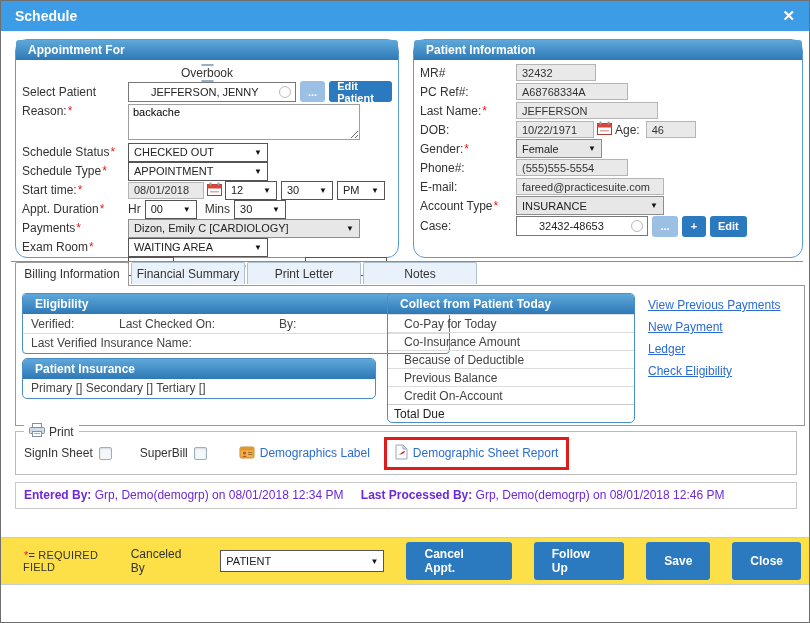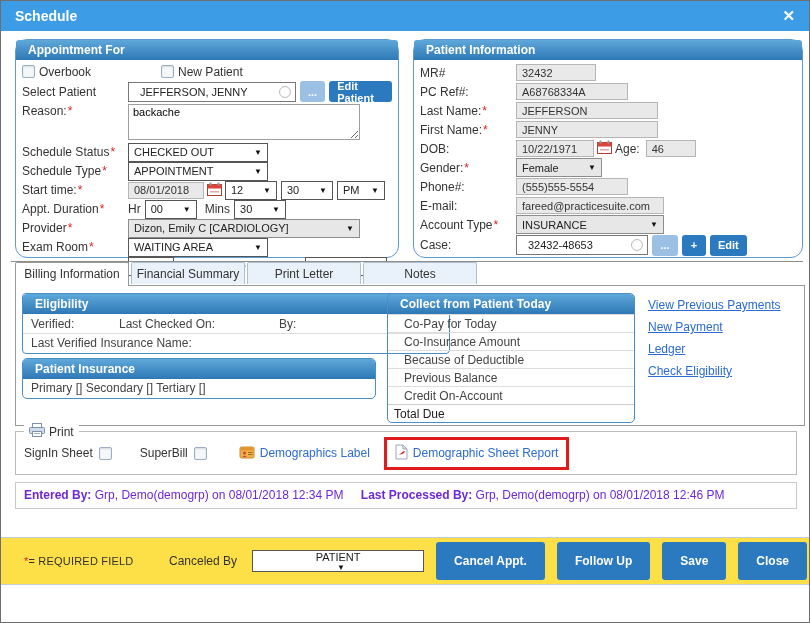--- a/index.html
+++ b/index.html
@@ -14,33 +14,33 @@
 
   
   .panel { position:absolute; border:1px solid #5b9bd5; border-radius:12px; background:#fff; }
   .panel-header { height:20px; line-height:20px; padding-left:12px; color:#fff; font-weight:bold; font-size:12px;
                   background:linear-gradient(#5fa8da,#2e78b6); border-radius:3px 3px 0 0; }
   .app-box { left:14px; top:38px; width:384px; height:219px; }
   .pat-box { left:412px; top:38px; width:390px; height:219px; }
   .panel-body { padding:3px 6px 2px 6px; display:flex; flex-direction:column; }
 
   .row { display:flex; align-items:center; height:18px; margin-top:1px; }
-  .row.cbrow { height:15px; }
+  .row.cbrow { height:15px;flex-direction:column; }
   .row.selpat { height:23px; }
   .row.reason { height:38px; align-items:flex-start; }
   .prow { display:flex; align-items:center; height:19px; }
 
   .lbl { width:106px; flex:none; font-size:12px; color:#333; }
   .plbl { width:96px; flex:none; font-size:12px; color:#333; }
   .req { color:#e02020; margin-left:1px; }
 
   .gin { background:#e9e9e9; border:1px solid #b5b5b5; height:17px; font-size:11px; color:#333;
          font-family:"Liberation Sans",sans-serif; padding:0 5px; }
   .win { background:#fff; border:1px solid #777; height:20px; font-size:11px; color:#222;
-         font-family:"Liberation Sans",sans-serif; padding:0 11px; }
+         font-family:"Liberation Sans",sans-serif; padding:0 22px; }
   .inputwrap { position:relative; display:inline-flex; align-items:center; }
   .inputwrap .circle { position:absolute; right:5px; width:12px; height:12px; border:1px solid #bbb;
                        border-radius:50%; background:#fcfcfc; }
 
   .sel { display:inline-flex; align-items:center; justify-content:space-between; background:#fff;
          border:1px solid #555; height:19px; padding:0 5px; font-size:11px; color:#222; cursor:default; }
   .sel .arrow { font-size:8px; color:#111; margin-left:6px; }
   .sel.gray { background:#e7e7e7; border-color:#8d8d8d; }
 
   .btn { display:inline-flex; align-items:center; justify-content:center; background:#2b79bf; color:#fff;
@@ -85,23 +85,23 @@
 
   .audit { position:absolute; left:14px; top:481px; width:782px; height:27px; border:1px solid #c9c9c9;
            line-height:25px; padding-left:8px; font-size:12px; color:#6d28d9; }
   .audit b { font-weight:bold; }
   .audit .aval { margin-right:14px; }
 
   
   .footer { position:absolute; left:0; top:536px; width:810px; height:48px; background:#fde047;
             border-top:1px solid #c2cdd9; border-bottom:1px solid #c2cdd9; display:flex; align-items:center; }
   .reqnote { margin-left:22px; font-size:11px; color:#333; letter-spacing:.2px; }
-  .footer-right { margin-left:auto; margin-right:4px; display:flex; align-items:center; gap:12px; }
+  .footer-right { margin-left:auto; margin-right:10px; display:flex; align-items:center; gap:22px; }
   .canceled-lbl { font-size:12px; color:#333; margin-right:3px; }
-  .fsel { width:172px; height:22px;flex-direction:column; }
+  .fsel { width:172px; height:22px; }
   .fbtn { height:38px; font-size:12px; padding:0 18px; }
   .btn-save::first-letter { text-decoration:underline; }
 </style>
 </head>
 <body>
 
 <div class="dialog">
 
   <div class="titlebar">
     <span class="title">Schedule</span>
@@ -205,21 +205,21 @@
         <span>Mins</span>
         <span class="gap4"></span>
         <span class="sel" style="width:52px">
           <span>30</span>
           <span class="arrow">▼</span>
         </span>
       </div>
 
       <div class="row">
         <span class="lbl">
-          <span>Provider</span><span class="req">*</span>
+          <span>Payments</span><span class="req">*</span>
         </span>
         <span class="sel gray" style="width:232px">
           <span>Dizon, Emily C [CARDIOLOGY]</span>
           <span class="arrow">▼</span>
         </span>
       </div>
 
       <div class="row">
         <span class="lbl">
           <span>Exam Room</span><span class="req">*</span>
@@ -262,26 +262,20 @@
         <input class="gin" style="width: 112px;" readonly="" value="A68768334A">
       </div>
 
       <div class="prow">
         <span class="plbl">
           <span>Last Name:</span><span class="req">*</span>
         </span>
         <input class="gin" style="width: 142px;" readonly="" value="JEFFERSON">
       </div>
 
-      <div class="prow">
-        <span class="plbl">
-          <span>First Name:</span><span class="req">*</span>
-        </span>
-        <input class="gin" style="width: 142px;" readonly="" value="JENNY">
-      </div>
 
       <div class="prow">
         <span class="plbl">DOB:</span>
         <input class="gin" style="width: 78px;" readonly="" value="10/22/1971">
         <span class="cal">
           <svg width="15" height="14" viewBox="0 0 15 14">
               <rect x="0.5" y="2.5" width="14" height="11" fill="#fff" stroke="#b23b2e"></rect>
               <rect x="0.5" y="2.5" width="14" height="4" fill="#d9453a"></rect>
               <rect x="2.5" y="0.5" width="2" height="3" fill="#9a9a9a"></rect>
               <rect x="10.5" y="0.5" width="2" height="3" fill="#9a9a9a"></rect>

